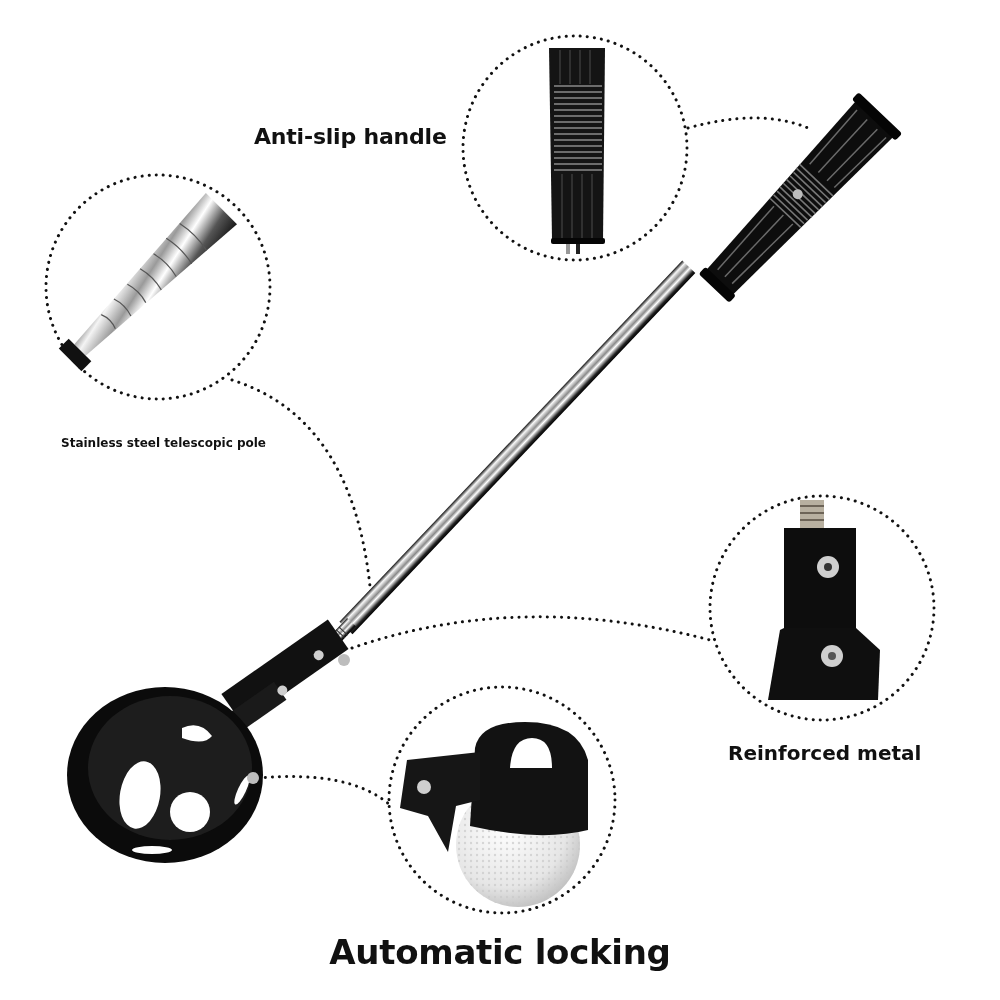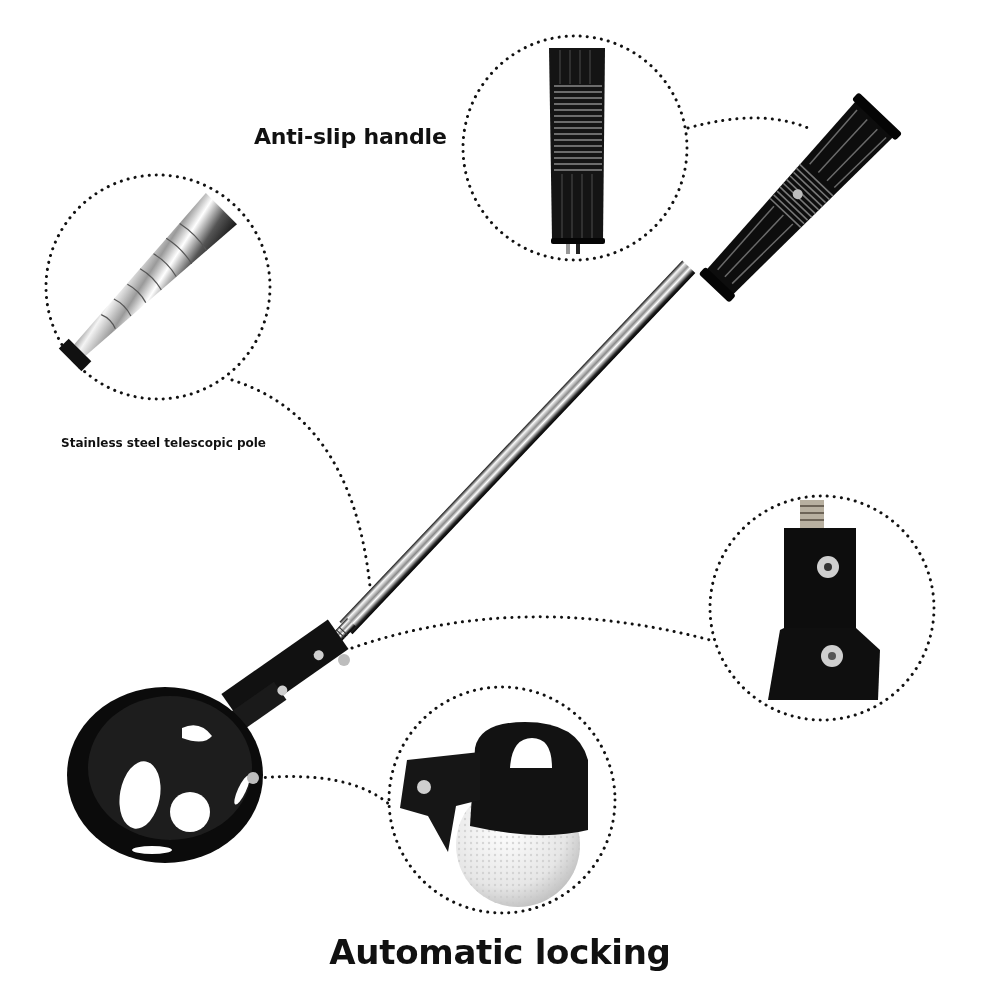--- a/index.html
+++ b/index.html
@@ -190,15 +190,16 @@
       <path d="M475 748 Q480 722 525 722 Q578 722 588 760 L588 830 Q540 842 470 826 Z" fill="#121212"></path>
       <path d="M510 768 Q512 738 532 738 Q552 738 552 768 Z" fill="#ffffff"></path>
       <path d="M407 760 L480 752 L480 800 L456 806 L448 852 L428 816 L400 808 Z" fill="#161616"></path>
       <circle cx="424" cy="787" r="7" fill="#cfcfcf"></circle>
     </g>
   </svg>
 
   <div class="label label-handle">Anti-slip handle</div>
   <div class="label label-pole">Stainless steel telescopic pole</div>
   <div class="label label-rivets">
+    <span>Reinforced metal</span>
   </div>
   <div class="label label-locking">Automatic locking</div>
 </div>
 
 </body></html>

